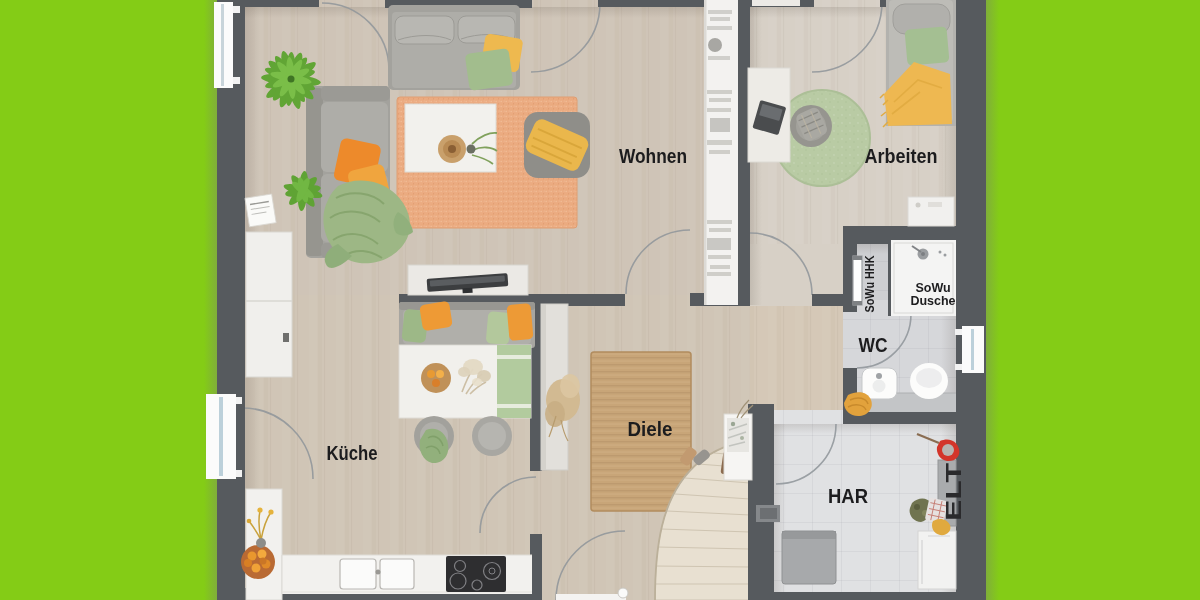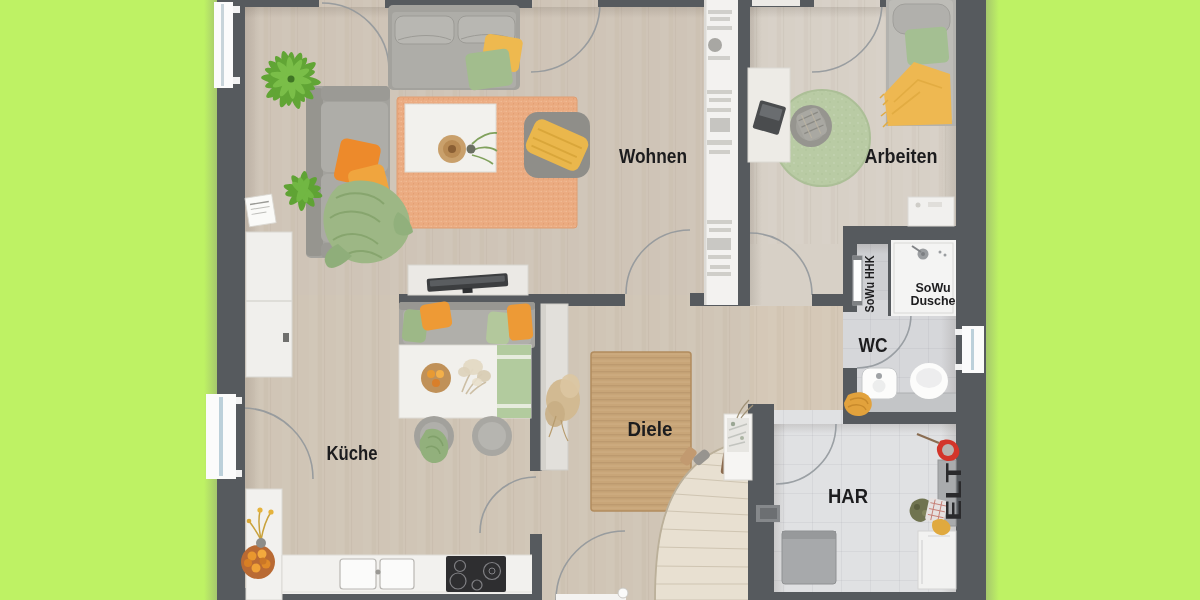--- a/index.html
+++ b/index.html
@@ -1,16 +1,16 @@
 <!DOCTYPE html>
 <html><head>
 <meta charset="utf-8">
 <style>
   html,body{margin:0;padding:0;background:#ffffff;}
-  #stage{position:relative;width:1200px;height:600px;background:#bef264;overflow:hidden;
+  #stage{position:relative;width:1200px;height:600px;background:#84cc16;overflow:hidden;
          font-family:"Liberation Sans", sans-serif;}
   svg{position:absolute;left:0;top:0;}
   text{font-family:"Liberation Sans", sans-serif;}
 </style>
 </head>
 <body>
 
 <div id="stage">
 <svg width="1200" height="600" viewBox="0 0 1200 600">
 <defs>

